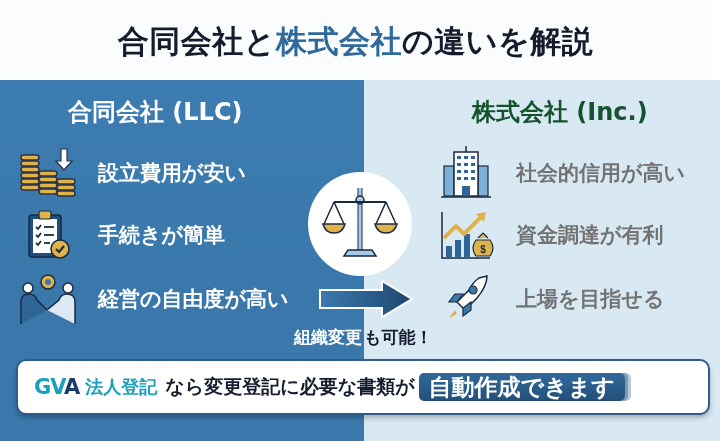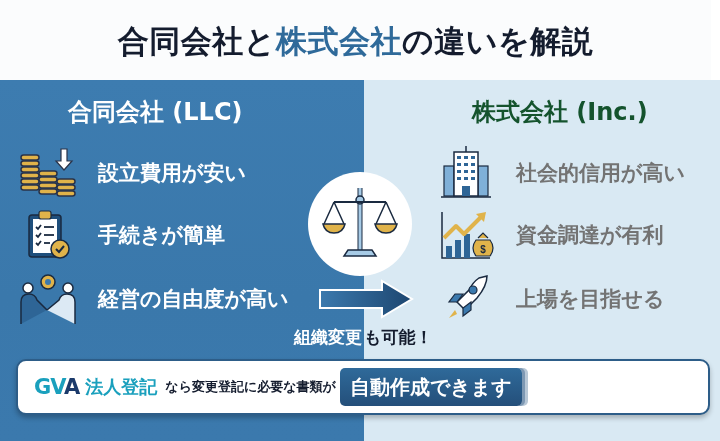--- a/index.html
+++ b/index.html
@@ -18,22 +18,22 @@
   .left .label{color:#ffffff;}
   .right .label{color:#737373;}
   .scale-circle{position:absolute;left:308px;top:172px;width:104px;height:104px;border-radius:50%;background:#ffffff;display:flex;align-items:center;justify-content:center;}
   .arrow{position:absolute;left:318px;top:279px;}
   .change-note{position:absolute;left:206px;top:326px;font-size:17px;font-weight:bold;color:#141c2e;}
   .change-note .hl{color:#ffffff;background:#3a78ab;padding:0 2px;}
   .banner{position:absolute;left:16px;top:359px;width:690px;height:52px;background:#ffffff;border:2px solid #2d5d88;border-radius:10px;box-shadow:0 3px 5px rgba(0,0,0,0.25);display:flex;align-items:center;}
   .gva{font-size:21px;font-weight:bold;color:#1aa0bd;margin-left:16px;letter-spacing:-1px;}
   .gva .a{color:#1b3a6b;}
   .gva-product{font-size:18px;font-weight:bold;color:#1aa0bd;margin-left:6px;}
-  .banner-text{font-size:13px;font-weight:bold;color:#141c2e;margin-left:8px;}
-  .banner-cta{margin-left:4px;height:38px;padding:0 10px;background:linear-gradient(180deg,#2f6a9a,#244f7a);border-radius:5px;color:#ffffff;font-size:20px;font-weight:bold;display:flex;align-items:center;box-shadow:3px 0 0 #7d98b3,6px 0 0 #b7c7d6;}
+  .banner-text{font-size:19px;font-weight:bold;color:#141c2e;margin-left:8px;}
+  .banner-cta{margin-left:4px;height:28px;padding:0 10px;background:linear-gradient(180deg,#2f6a9a,#244f7a);border-radius:5px;color:#ffffff;font-size:23px;font-weight:bold;display:flex;align-items:center;box-shadow:3px 0 0 #7d98b3,6px 0 0 #b7c7d6;}
 </style>
 </head>
 <body>
 
 <div class="header">
   <div class="title"><span>合同会社と</span><span class="accent">株式会社</span><span>の違いを解説</span></div>
 </div>
 
 <div class="left-panel"></div>
 <div class="right-panel"></div>

